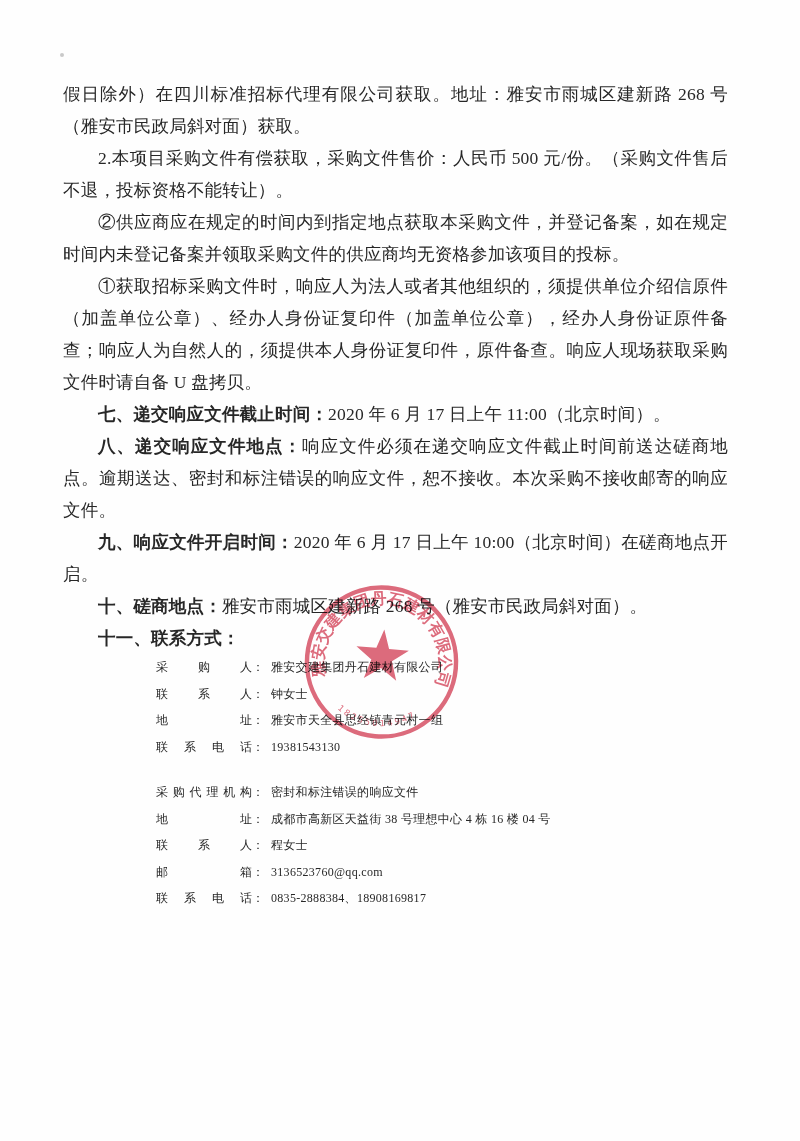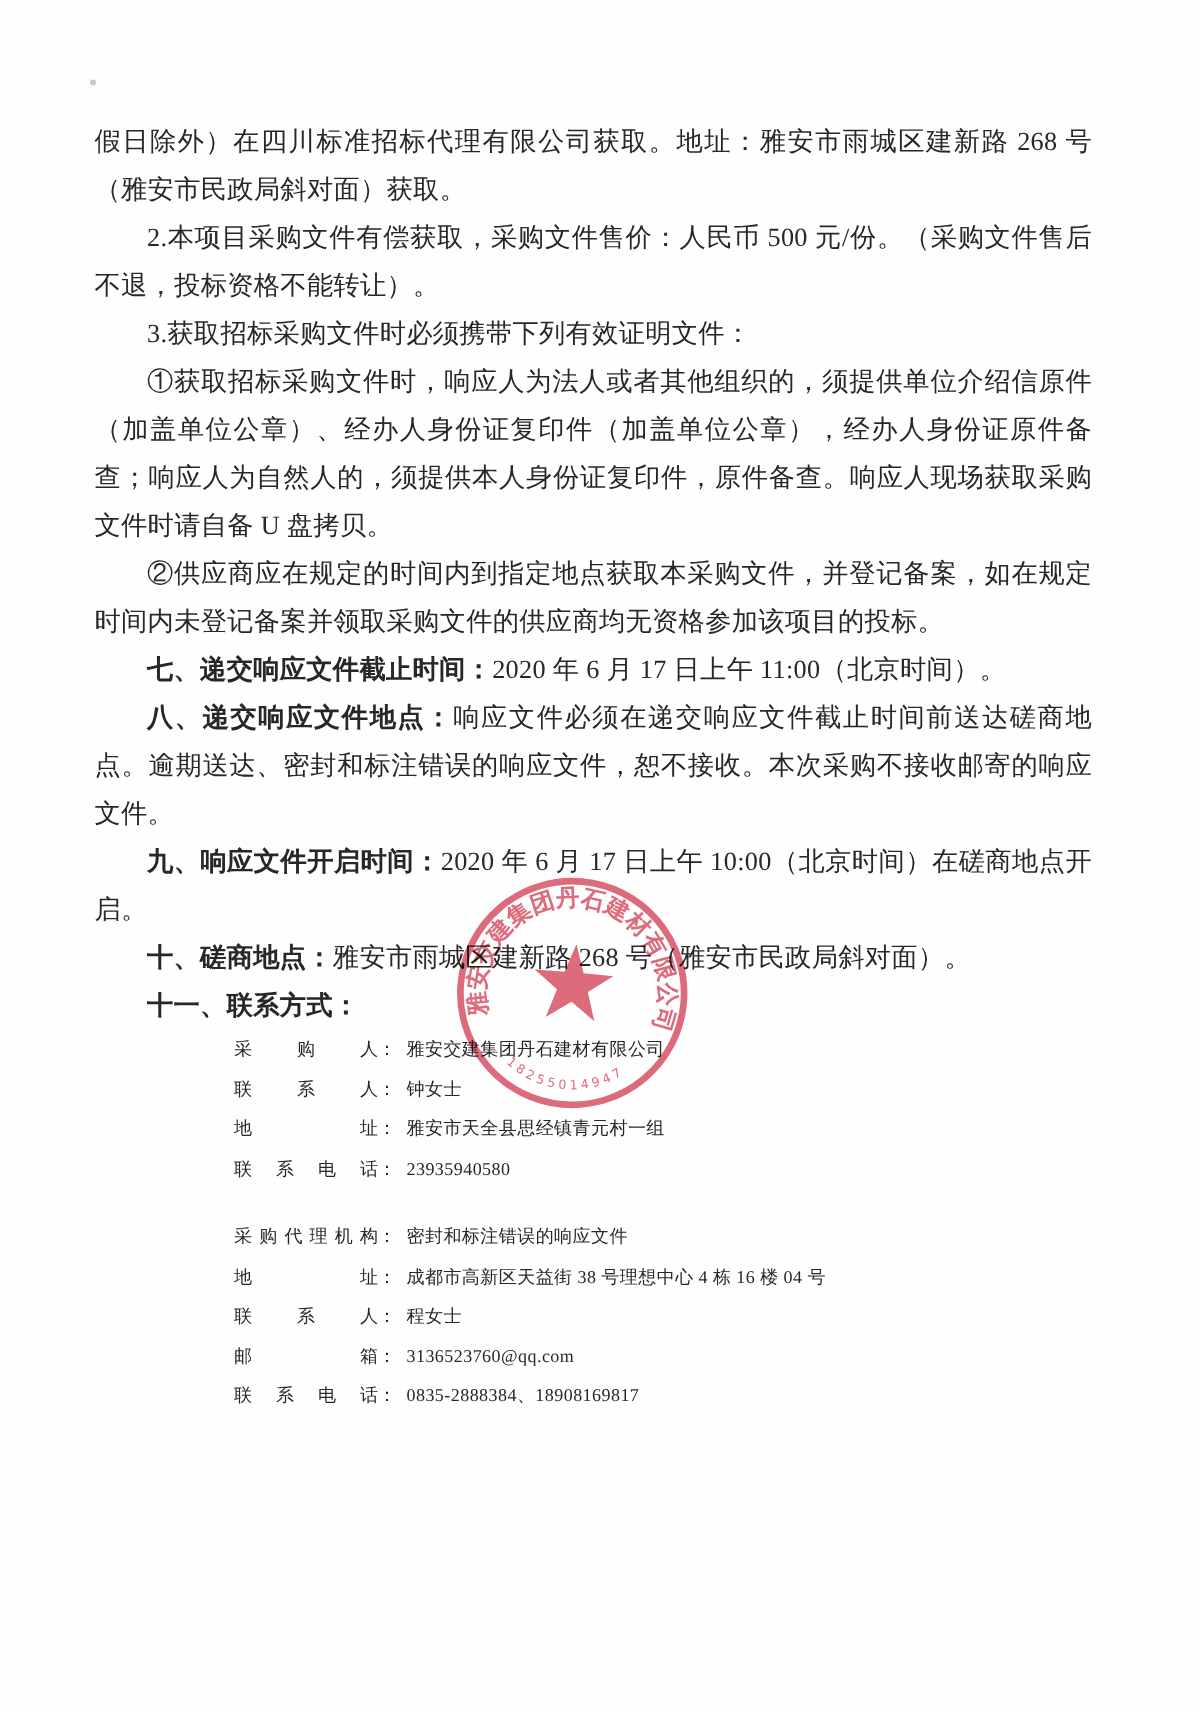--- a/index.html
+++ b/index.html
@@ -68,33 +68,32 @@
   .speck { position:absolute; left:60px; top:53px; width:4px; height:4px;
     border-radius:50%; background:#c9c9c9; }
 </style>
 </head>
 <body>
 
 <div class="page">
   <div>
       <p class="para"><span class="seg-normal">假日除外）在四川标准招标代理有限公司获取。地址：雅安市雨城区建新路 268 号（雅安市民政局斜对面）获取。</span></p>
       <p class="para indent"><span class="seg-normal">2.本项目采购文件有偿获取，采购文件售价：人民币 500 元/份。（采购文件售后不退，投标资格不能转让）。</span></p>
-      <p class="para indent"><span class="seg-normal">3.获取招标采购文件时必须携带下列有效证明文件：</span></p>
+      <p class="para indent"><span class="seg-normal">②供应商应在规定的时间内到指定地点获取本采购文件，并登记备案，如在规定时间内未登记备案并领取采购文件的供应商均无资格参加该项目的投标。</span></p>
       <p class="para indent"><span class="seg-normal">①获取招标采购文件时，响应人为法人或者其他组织的，须提供单位介绍信原件（加盖单位公章）、经办人身份证复印件（加盖单位公章），经办人身份证原件备查；响应人为自然人的，须提供本人身份证复印件，原件备查。响应人现场获取采购文件时请自备 U 盘拷贝。</span></p>
-      <p class="para indent"><span class="seg-normal">②供应商应在规定的时间内到指定地点获取本采购文件，并登记备案，如在规定时间内未登记备案并领取采购文件的供应商均无资格参加该项目的投标。</span></p>
       <p class="para indent"><span class="seg-bold">七、递交响应文件截止时间：</span><span class="seg-normal">2020 年 6 月 17 日上午 11:00（北京时间）。</span></p>
       <p class="para indent"><span class="seg-bold">八、递交响应文件地点：</span><span class="seg-normal">响应文件必须在递交响应文件截止时间前送达磋商地点。逾期送达、密封和标注错误的响应文件，恕不接收。本次采购不接收邮寄的响应文件。</span></p>
       <p class="para indent"><span class="seg-bold">九、响应文件开启时间：</span><span class="seg-normal">2020 年 6 月 17 日上午 10:00（北京时间）在磋商地点开启。</span></p>
       <p class="para indent"><span class="seg-bold">十、磋商地点：</span><span class="seg-normal">雅安市雨城区建新路 268 号（雅安市民政局斜对面）。</span></p>
       <p class="para indent"><span class="seg-bold">十一、联系方式：</span></p>
       <div class="contact-block">
         <div class="c-row"><span class="c-label">采购人</span><span class="c-colon">：</span><span class="c-value">雅安交建集团丹石建材有限公司</span></div>
         <div class="c-row"><span class="c-label">联系人</span><span class="c-colon">：</span><span class="c-value">钟女士</span></div>
         <div class="c-row"><span class="c-label">地址</span><span class="c-colon">：</span><span class="c-value">雅安市天全县思经镇青元村一组</span></div>
-        <div class="c-row"><span class="c-label">联系电话</span><span class="c-colon">：</span><span class="c-value">23935940580</span></div>
+        <div class="c-row"><span class="c-label">联系电话</span><span class="c-colon">：</span><span class="c-value">19381543130</span></div>
       </div>
       <div class="contact-block second">
         <div class="c-row"><span class="c-label">采购代理机构</span><span class="c-colon">：</span><span class="c-value">密封和标注错误的响应文件</span></div>
         <div class="c-row"><span class="c-label">地址</span><span class="c-colon">：</span><span class="c-value">成都市高新区天益街 38 号理想中心 4 栋 16 楼 04 号</span></div>
         <div class="c-row"><span class="c-label">联系人</span><span class="c-colon">：</span><span class="c-value">程女士</span></div>
         <div class="c-row"><span class="c-label">邮箱</span><span class="c-colon">：</span><span class="c-value">3136523760@qq.com</span></div>
         <div class="c-row"><span class="c-label">联系电话</span><span class="c-colon">：</span><span class="c-value">0835-2888384、18908169817</span></div>
       </div>
     </div>
 </div>

